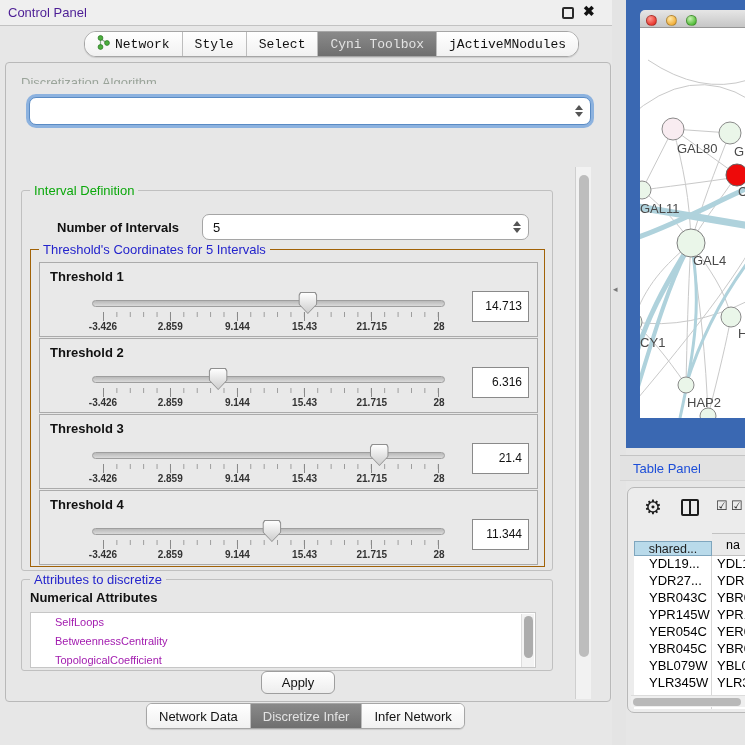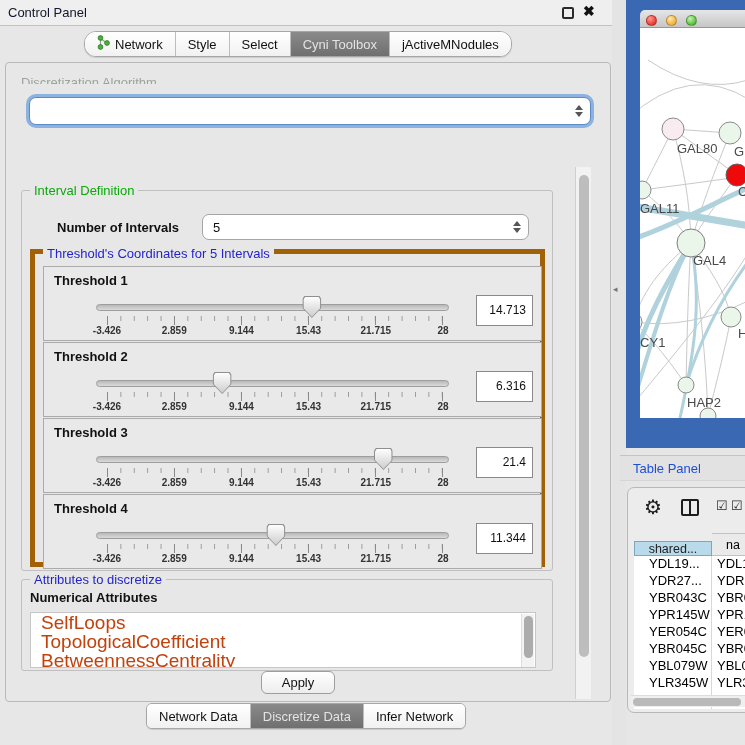--- a/index.html
+++ b/index.html
@@ -3,26 +3,26 @@
 <meta charset="utf-8">
 <style>
   * { margin:0; padding:0; box-sizing:border-box; }
   html,body { width:745px; height:745px; overflow:hidden;
     font-family:"Liberation Sans", sans-serif; background:#E6E6E6; position:relative; }
   .abs { position:absolute; }
 
   
   #control-panel { left:0; top:0; width:612px; height:745px; background:#E7E7E7; }
   #cp-titlebar { left:0; top:0; width:612px; height:26px; background:#EFEFEF; border-bottom:1px solid #C2C2C2; }
-  #cp-title { left:8px; top:5px; font-size:13px; color:#0f172a; }
+  #cp-title { left:8px; top:5px; font-size:13px; color:#4c1d95; }
   #float-icon { left:562px; top:7px; width:12px; height:12px; border:2px solid #2a2a2a; border-radius:2px; }
   #close-icon { left:583px; top:3px; font-size:14px; font-weight:bold; color:#111; }
 
   
-  #top-tabs { left:84px; top:31px; height:26px; display:flex; border:1px solid #A6A6A6; border-radius:12px; overflow:hidden; background:#FBFBFB; box-shadow:0 1px 1px rgba(0,0,0,.12); }
+  #top-tabs { left:84px; top:31px; height:26px; display:flex; border:1px solid #A6A6A6; border-radius:12px; overflow:hidden; background:#FBFBFB; box-shadow:0 1px 1px rgba(0,0,0,.12);font-family:Liberation Mono, monospace; }
   .seg { height:100%; display:flex; align-items:center; justify-content:center; gap:5px;
      font-size:13px; color:#111; background:linear-gradient(#FFFFFF,#F1F1F1); border-right:1px solid #BDBDBD; padding:0 12px; }
   .seg:last-child { border-right:none; }
   .seg.active { background:linear-gradient(#8A8A8A,#6F6F6F); color:#E3E3E3; }
 
   
   #main-panel { left:5px; top:62px; width:606px; height:640px; background:#E7E7E7;
     border:1px solid #B9B9B9; border-radius:4px; }
 
   .groupbox { position:absolute; border:1px solid #C0C0C0; border-radius:3px; }
@@ -50,42 +50,42 @@
   #popup-item-0 { top:17px; font-weight:bold; }
   #popup-item-1 { top:33px; }
 
   #table-data-group { left:15px; top:77px; width:578px; height:42px; }
   #table-data-combo { left:8px; top:11px; width:560px; height:26px; }
 
   #interval-group { left:15px; top:127px; width:532px; height:381px; }
   #num-intervals-label { left:35px; top:29px; font-size:13px; font-weight:bold; color:#111; }
   #num-intervals-combo { left:180px; top:23px; width:327px; height:26px; }
 
-  #thresholds-group { left:8px; top:58px; width:515px; height:318px; position:absolute; border:5px solid #a16207; }
+  #thresholds-group { left:8px; top:58px; width:515px; height:318px; position:absolute; border:1px solid #a16207; }
   .threshold-box { position:absolute; left:8px; width:499px; height:75px; border:1px solid #ABABAB; background:#E9E9E9; }
   .th-label { position:absolute; left:10px; top:6px; font-size:13px; font-weight:bold; color:#111; }
   .slider { position:absolute; left:52px; top:30px; width:353px; height:42px; }
   .track { position:absolute; left:0; top:7px; width:100%; height:7px; border:1px solid #9E9E9E;
      border-radius:4px; background:linear-gradient(#B9B9B9,#DADADA); }
   .tickzone { position:absolute; left:11px; right:6px; }
   .ticks-minor { top:19px; height:5px; background-image:linear-gradient(90deg,#9a9a9a 1px,transparent 1px); background-size:4% 100%; border-right:1px solid #9a9a9a; }
   .ticks-major { top:19px; height:9px; background-image:linear-gradient(90deg,#8a8a8a 1px,transparent 1px); background-size:20% 100%; border-right:1px solid #8a8a8a; }
   .tick-labels { top:28px; height:14px; }
   .tick-label { position:absolute; top:0; transform:translateX(-50%); font-size:10px; font-weight:bold; color:#333; white-space:nowrap; }
   .thumb { position:absolute; top:-1px; width:19px; height:22px; transform:translateX(-50%); margin-left:11px;
      clip-path:polygon(10% 0,90% 0,100% 14%,100% 55%,50% 100%,0 55%,0 14%); background:#8F8F8F; }
   .thumb::after { content:""; position:absolute; inset:1px;
      clip-path:polygon(10% 0,90% 0,100% 14%,100% 55%,50% 100%,0 55%,0 14%); background:linear-gradient(#FEFEFE,#CDCDCD); }
   .value-box { position:absolute; right:8px; top:28px; width:57px; height:31px; background:#fff;
      border:1px solid #8A8A8A; font-size:12px; color:#111; text-align:right; line-height:29px; padding-right:6px; }
 
   #attributes-group { left:15px; top:516px; width:532px; height:92px; }
   #num-attr-label { left:8px; top:10px; font-size:13px; font-weight:bold; color:#111; }
   #attr-list { left:8px; top:32px; width:506px; height:56px; background:#fff; border:1px solid #C6C6C6; overflow:hidden; }
-  .attr-item { font-size:19px; color:#c2410c; padding-left:10px; line-height:19px; white-space:nowrap; }
+  .attr-item { font-size:11px; color:#a21caf; padding-left:24px; line-height:19px; white-space:nowrap; }
   #attr-scrollbar { position:absolute; right:1px; top:1px; width:13px; height:54px; background:#F3F3F3; border-left:1px solid #DDD; }
   #attr-scroll-thumb { position:absolute; left:2px; top:2px; width:9px; height:42px; background:#ACACAC; border-radius:5px; }
 
   #apply-button { left:255px; top:608px; width:74px; height:23px; background:linear-gradient(#FFFFFF,#EDEDED);
      border:1px solid #9E9E9E; border-radius:6px; font-size:13px; color:#111; text-align:center; line-height:21px; }
 
   #panel-scrollbar { left:569px; top:104px; width:16px; height:532px; background:#F2F2F2; border-left:1px solid #CFCFCF; }
   #panel-scroll-thumb { position:absolute; left:3px; top:8px; width:10px; height:482px; background:#BDBDBD; border-radius:5px; }
 
   
@@ -281,39 +281,39 @@
     </div>
 
     <div id="attributes-group" class="groupbox">
       <span class="group-title t-blue">Attributes to discretize</span>
       <span id="num-attr-label" class="abs">Numerical Attributes</span>
       <div id="attr-list" class="abs">
         <div id="attr-scrollbar">
             <div id="attr-scroll-thumb"></div>
           </div>
       <div class="attr-item">SelfLoops</div>
+          <div class="attr-item">BetweennessCentrality</div>
           <div class="attr-item">TopologicalCoefficient</div>
-          <div class="attr-item">BetweennessCentrality</div>
         </div>
     </div>
 
     <div id="apply-button" class="abs">Apply</div>
 
     <div id="panel-scrollbar" class="abs">
       <div id="panel-scroll-thumb"></div>
     </div>
 
   </div>
 
   <div id="bottom-tabs" class="abs">
     <div class="seg">
         <span>Network Data</span>
       </div>
     <div class="seg active">
-        <span>Discretize Data</span>
+        <span>Discretize Infer</span>
       </div>
     <div class="seg">
         <span>Infer Network</span>
       </div>
   </div>
 </div>
 
 <div id="splitter" class="abs"></div>
 <span id="splitter-handle" class="abs">◂</span>
 

